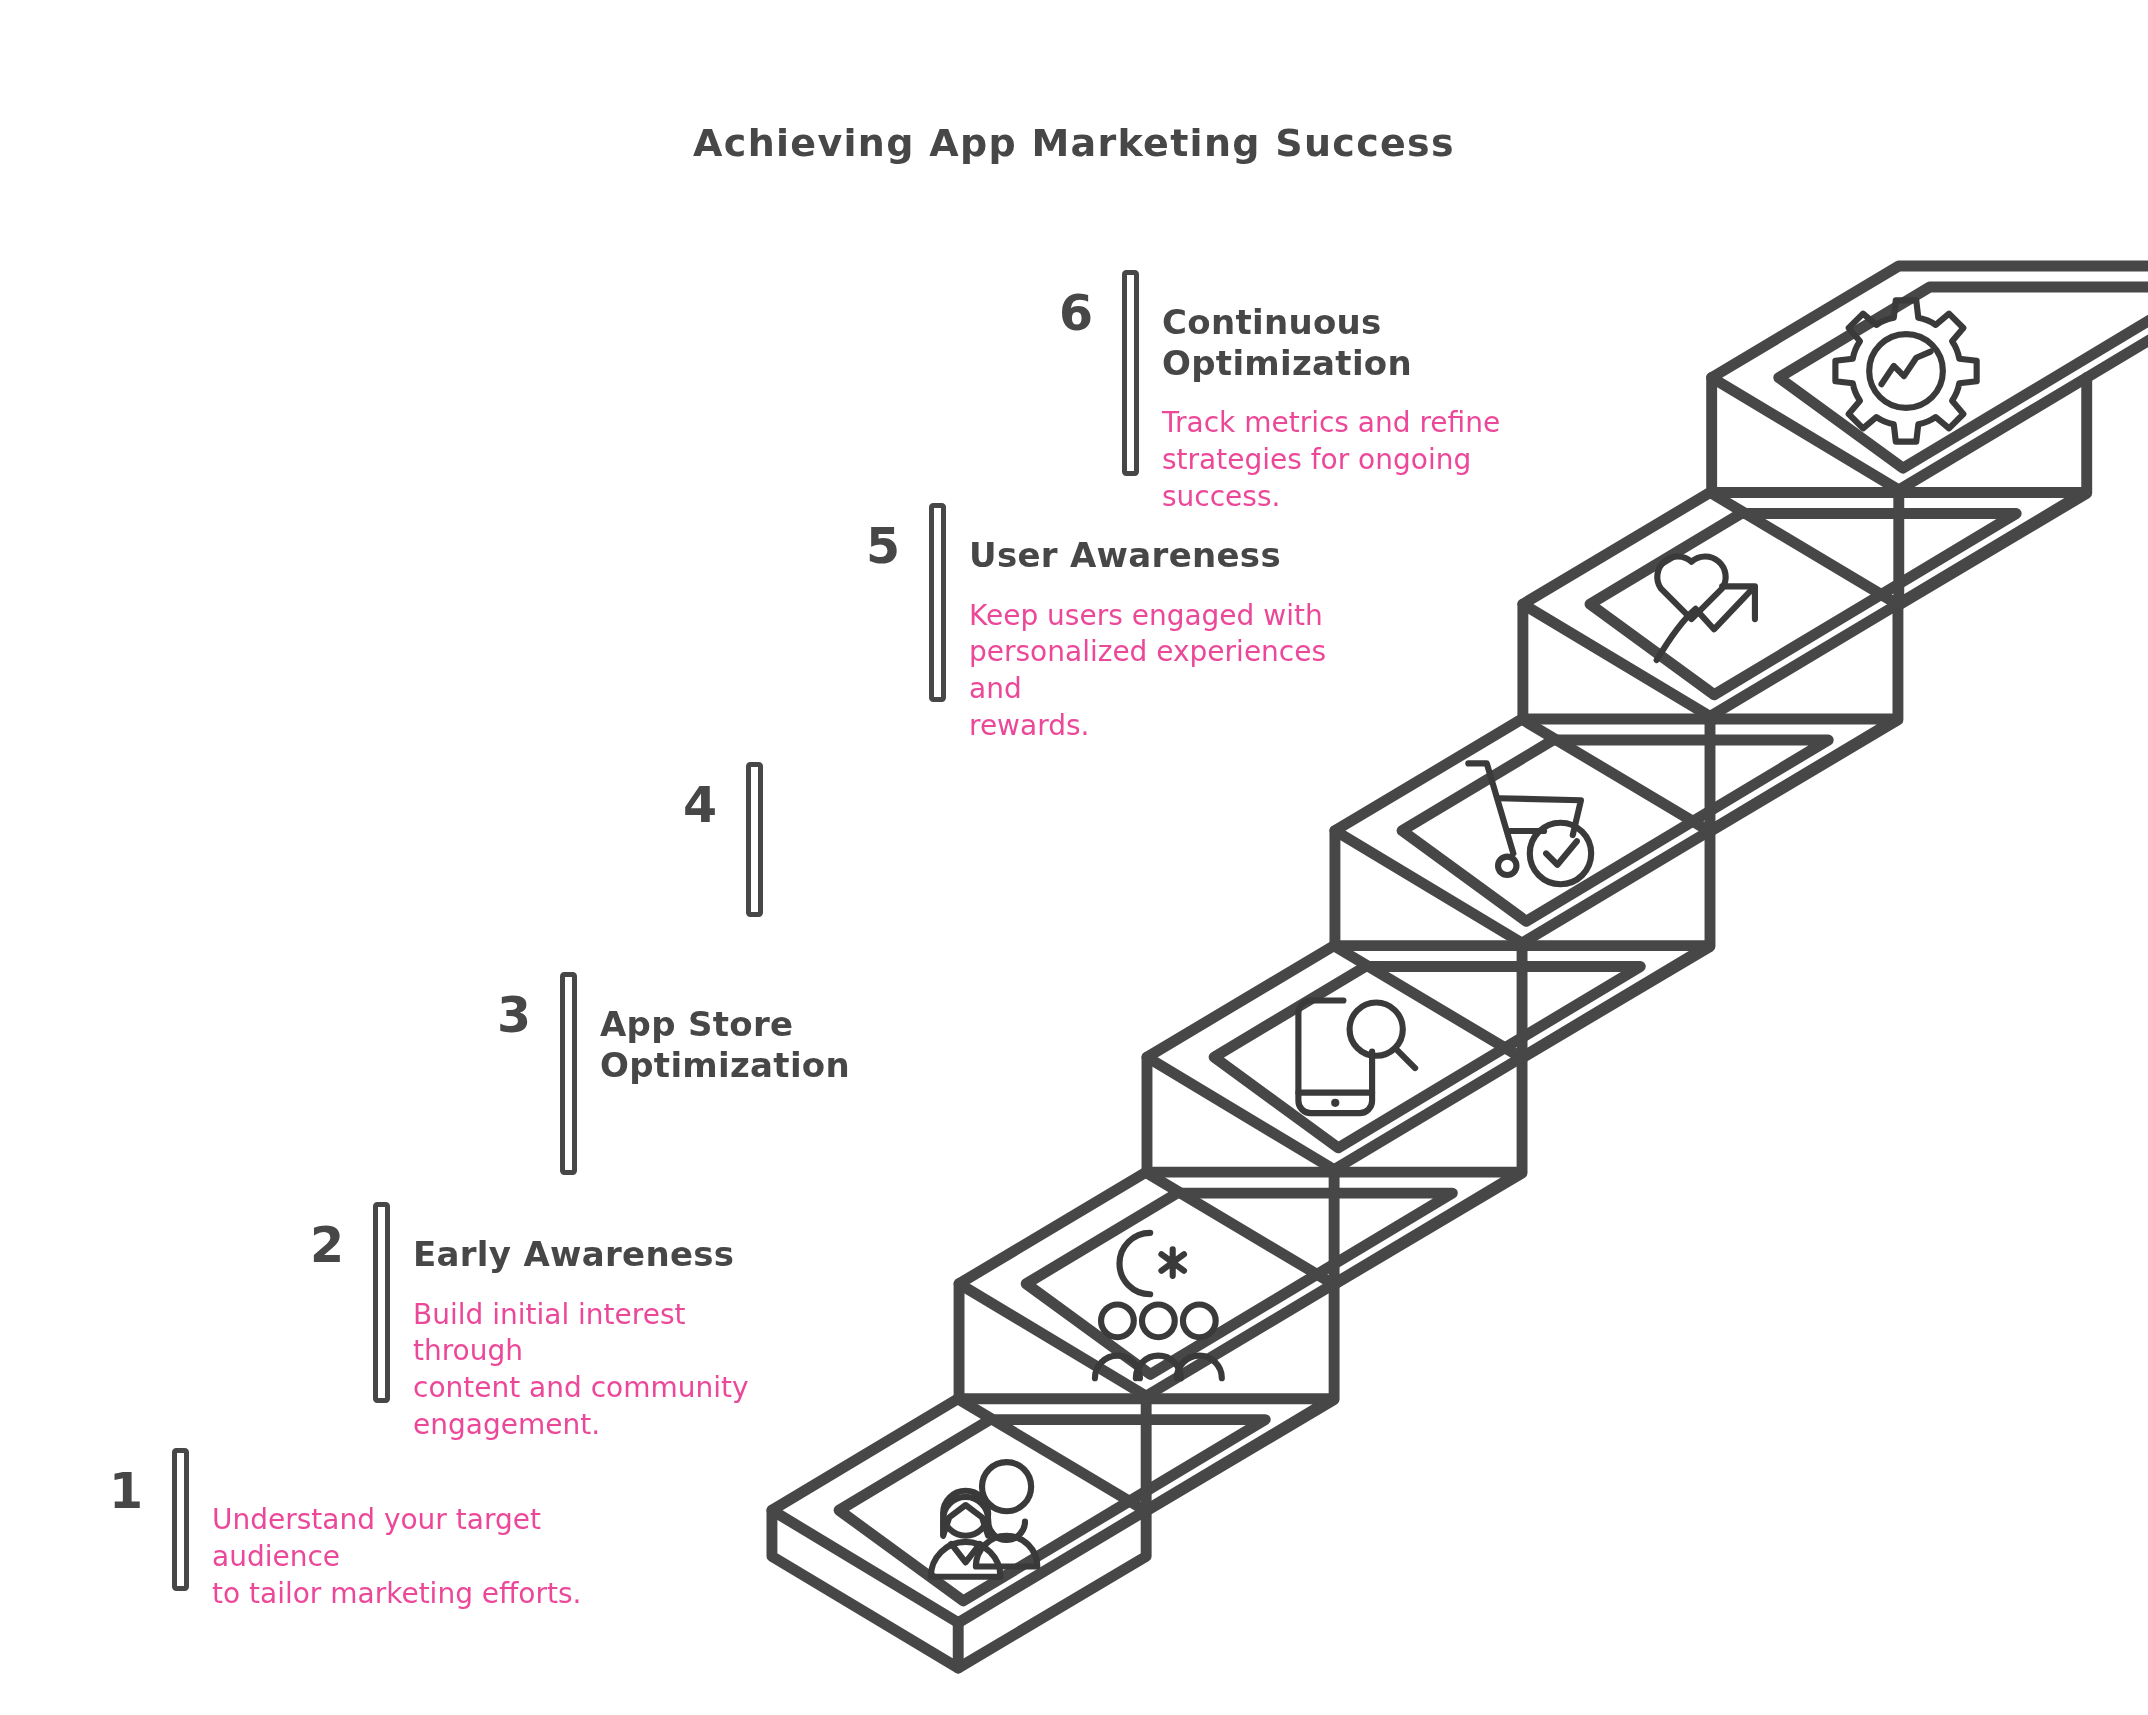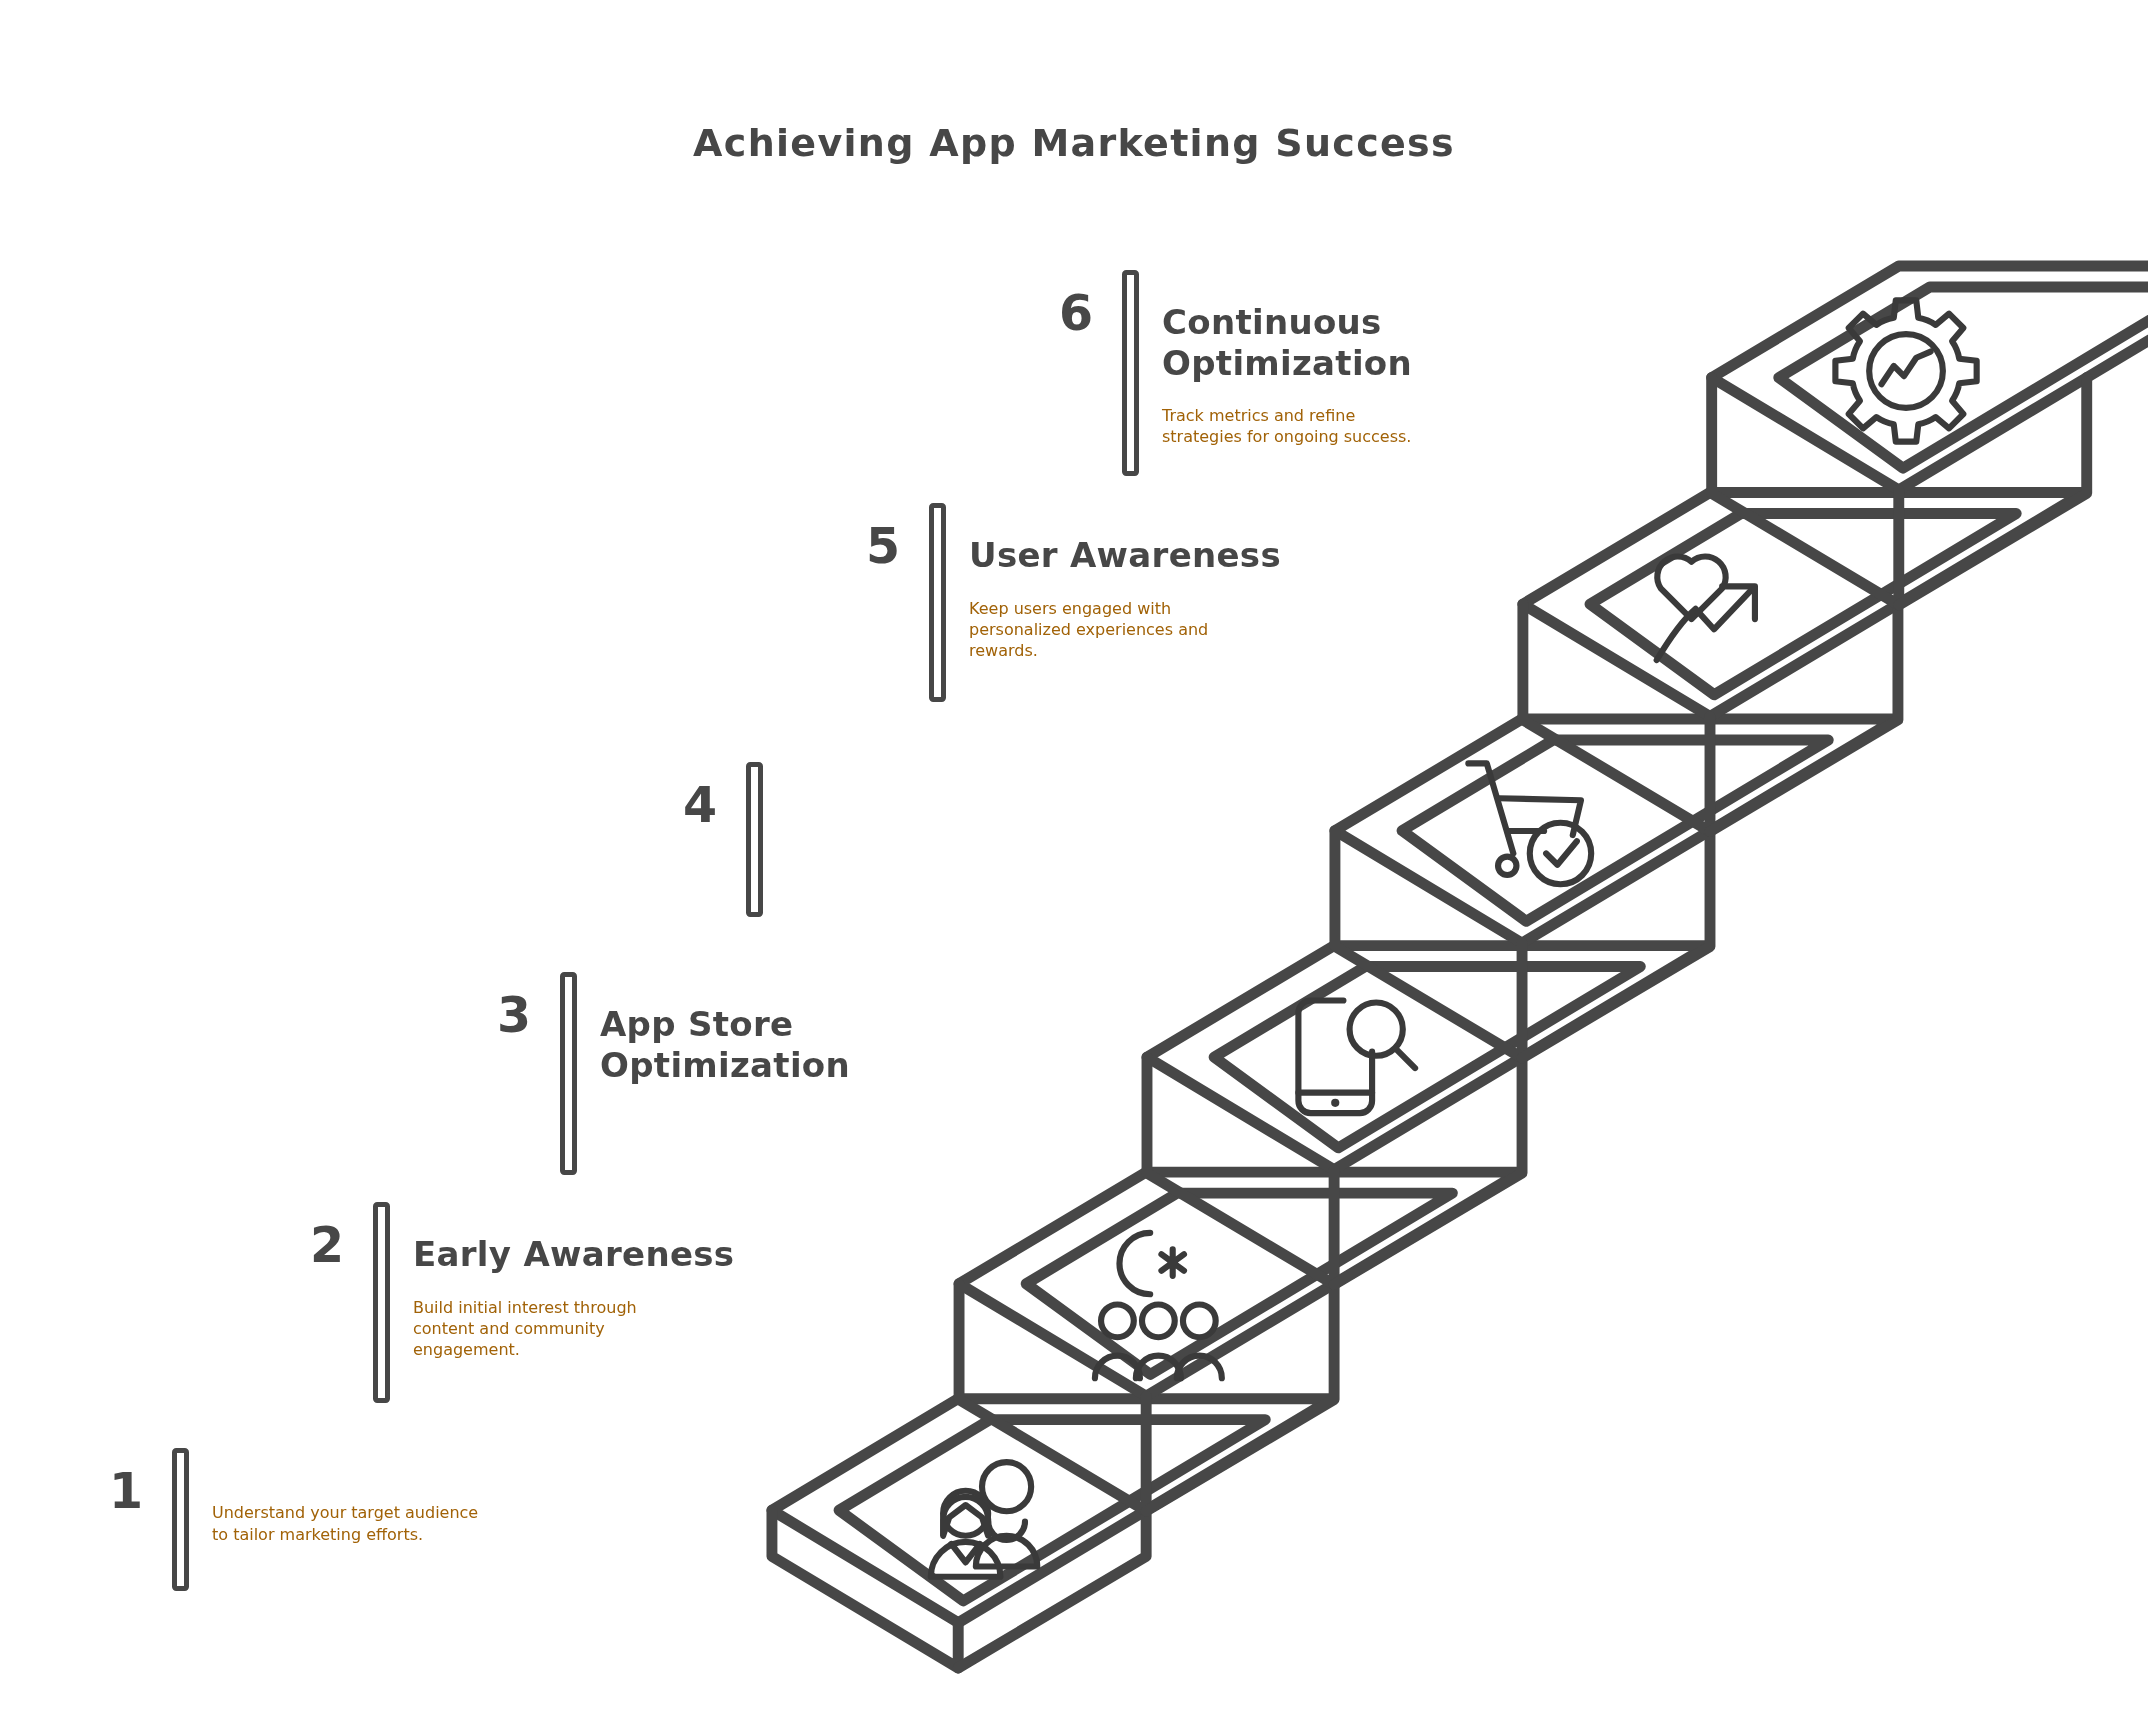--- a/index.html
+++ b/index.html
@@ -76,23 +76,23 @@
     font-weight: bold;
     font-size: 34px;
     line-height: 1.18;
     color: #474747;
     letter-spacing: 0.3px;
     white-space: pre-line;
   }
   .step-desc {
     font-family: "DejaVu Sans", sans-serif;
     font-weight: normal;
-    font-size: 16px;
+    font-size: 28px;
     line-height: 1.32;
-    color: #a16207;
+    color: #ec4899;
     margin-top: 22px;
     white-space: pre-line;
   }
 
   
   #text-1 { left: 84px;  top: 1448px; width: 554px; }
   #text-1 .step-bar { height: 143px; }
   #text-2 { left: 285px;  top: 1202px; width: 503px; }
   #text-2 .step-bar { height: 201px; }
   #text-3 { left: 472px;  top: 972px; width: 503px; }

